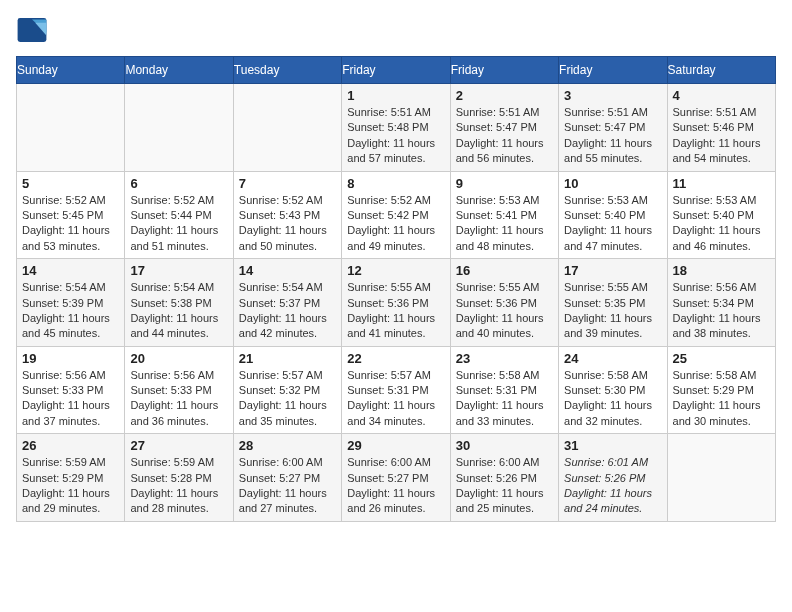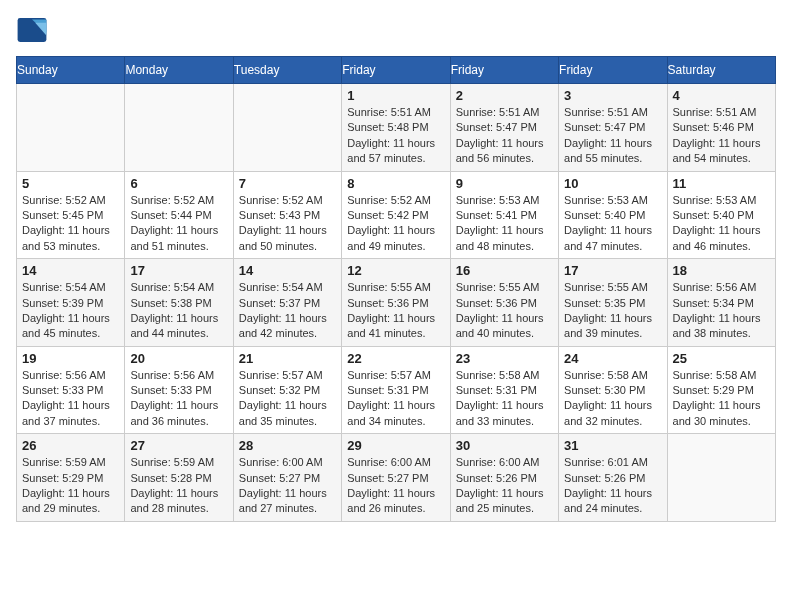--- a/index.html
+++ b/index.html
@@ -310,20 +310,20 @@
 Daylight: 11 hours and 26 minutes.</div>
         </td>
         <td>
           <span class="day-number">30</span>
           <div class="day-info" style="white-space: pre-line;">Sunrise: 6:00 AM
 Sunset: 5:26 PM
 Daylight: 11 hours and 25 minutes.</div>
         </td>
         <td>
           <span class="day-number">31</span>
-          <div class="day-info" style="white-space: pre-line;">Sunrise: 6:01 AM
+          <div class="day-info" style="white-space: pre-line; font-style: italic;">Sunrise: 6:01 AM
 Sunset: 5:26 PM
 Daylight: 11 hours and 24 minutes.</div>
         </td>
         <td class="empty"></td>
       </tr>
     </tbody>
 </table>
 
 </body></html>

